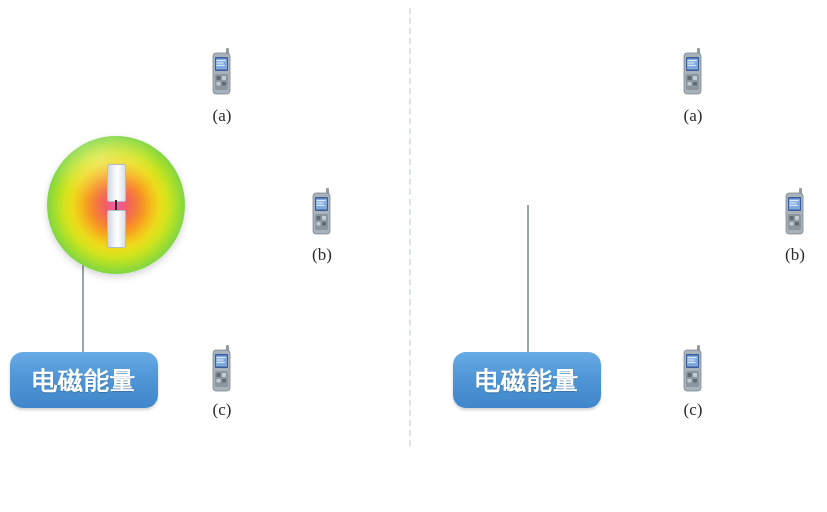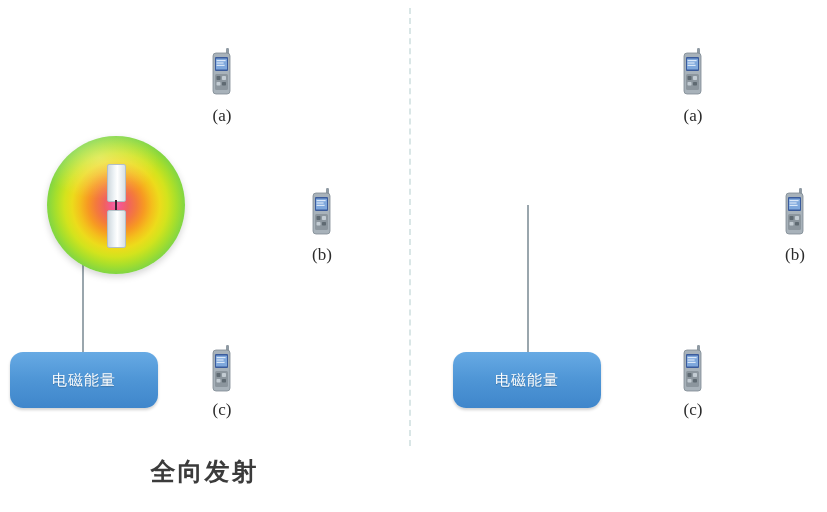--- a/index.html
+++ b/index.html
@@ -53,22 +53,22 @@
     height: 56px;
     border-radius: 13px;
     background: linear-gradient(180deg, #67aae4 0%, #4f96d6 48%, #3f86cb 100%);
     box-shadow: 0 2px 3px rgba(0,0,0,0.18);
     display: flex;
     align-items: center;
     justify-content: center;
   }
   .energy-box span {
     color: #ffffff;
-    font-size: 15px;
-    font-weight: normal;
+    font-size: 25px;
+    font-weight: bold;
     letter-spacing: 1px;
     text-shadow: 0 1px 1px rgba(0,0,0,0.22);
     font-family: "Liberation Sans", sans-serif;
   }
 
   
   .connector {
     position: absolute;
     background: #9aa6ad;
     width: 2px;
@@ -219,21 +219,20 @@
         <rect x="7.6" y="16.8" width="8" height="1.2" fill="#dbe8f8"></rect>
         <rect x="6" y="26" width="13" height="16" rx="1.5" fill="#8c969e"></rect>
         <rect x="7.5" y="28" width="4" height="4" rx="0.7" fill="#5f6a72"></rect>
         <rect x="13" y="28" width="4" height="4" rx="0.7" fill="#c3ccd3"></rect>
         <rect x="7.5" y="34" width="4" height="3.4" rx="0.7" fill="#c3ccd3"></rect>
         <rect x="13" y="34" width="4" height="3.4" rx="0.7" fill="#5f6a72"></rect>
       </svg>
     </div>
     <div class="phone-label" style="left:202px; top:400px;">(c)</div>
 
-    <div class="caption">全向发射</div>
   </div>
 
   <div class="panel panel-right">
 
     <div class="connector" style="left:117px; top:205px; height:150px;"></div>
 
     <div class="energy-box" style="left:43px; top:352px;">
       <span>电磁能量</span>
     </div>
 

